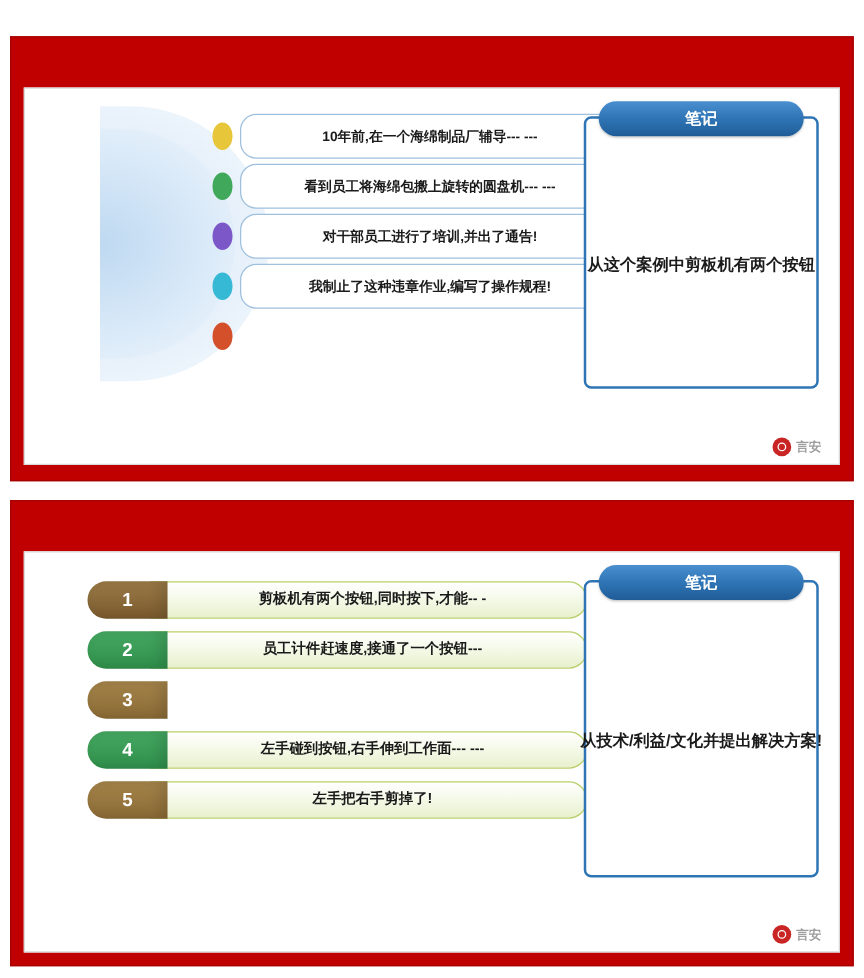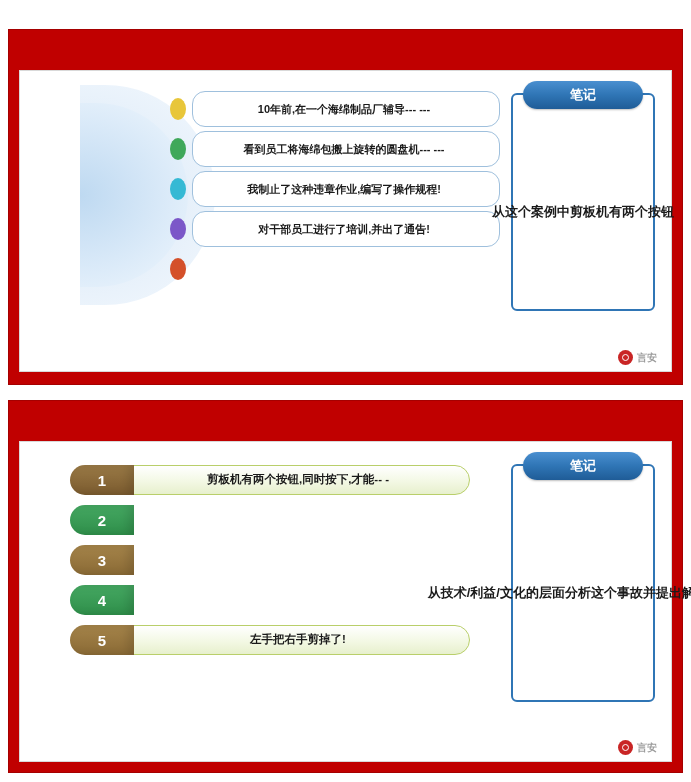--- a/index.html
+++ b/index.html
@@ -200,21 +200,21 @@
     font-weight: bold;
     color: #1a1a1a;
     line-height: 1.15;
   }
 
   
   .notes {
     position: absolute;
     top: 22px;
     right: 16px;
-    width: 144px;
+    width: 188px;
     border: 2px solid #2f75b5;
     border-radius: 6px;
     background: #ffffff;
     box-sizing: border-box;
   }
   .slide.one .notes { height: 218px; }
   .slide.two .notes { height: 238px; }
   .notes-tab {
     position: absolute;
     left: 10px;
@@ -312,30 +312,30 @@
           </div>
 
           <div class="brow">
             <div class="bdot" style="background:#3fa85a"></div>
             <div class="bpill">
               <span>看到员工将海绵包搬上旋转的圆盘机--- ---</span>
             </div>
           </div>
 
           <div class="brow">
+            <div class="bdot" style="background:#7b57c8"></div>
+            <div class="bpill">
+              <span>对干部员工进行了培训,并出了通告!</span>
+            </div>
+          </div>
+
+          <div class="brow">
             <div class="bdot" style="background:#35b9d4"></div>
             <div class="bpill">
               <span>我制止了这种违章作业,编写了操作规程!</span>
-            </div>
-          </div>
-
-          <div class="brow">
-            <div class="bdot" style="background:#7b57c8"></div>
-            <div class="bpill">
-              <span>对干部员工进行了培训,并出了通告!</span>
             </div>
           </div>
 
           <div class="brow">
             <div class="bdot" style="background:#d4502a"></div>
           </div>
 
         </div>
 
         <div class="notes">
@@ -371,44 +371,49 @@
 
           <div class="nrow">
             <div class="nchip" style="background:linear-gradient(to bottom,#9a7a46,#7a5a2e)">1</div>
             <div class="npill">
               <span>剪板机有两个按钮,同时按下,才能-- -</span>
             </div>
           </div>
 
           <div class="nrow">
             <div class="nchip" style="background:linear-gradient(to bottom,#45a862,#2f8f4a)">2</div>
+            <div class="npill">
+              <span>员工计件赶速度,接通了一个按钮---</span>
+            </div>
           </div>
 
           <div class="nrow">
             <div class="nchip" style="background:linear-gradient(to bottom,#a5844a,#8a6a35)">3</div>
           </div>
 
           <div class="nrow">
             <div class="nchip" style="background:linear-gradient(to bottom,#45a862,#2f8f4a)">4</div>
+            <div class="npill">
+              <span>左手碰到按钮,右手伸到工作面--- ---</span>
+            </div>
           </div>
 
           <div class="nrow">
             <div class="nchip" style="background:linear-gradient(to bottom,#a5844a,#8a6a35)">5</div>
             <div class="npill">
               <span>左手把右手剪掉了!</span>
             </div>
           </div>
 
         </div>
 
         <div class="notes">
           <div class="notes-tab">笔记</div>
           <div class="notes-body">
             <div class="notes-line">从技术/利益/文化</div>
-            <div class="notes-line">的层面分析这个事故</div>
             <div class="notes-line">并提出解决方案!</div>
           </div>
         </div>
 
         <div class="watermark">
           <div class="wm-logo"></div>
           <div class="wm-text">言安</div>
         </div>
 
       </div>

